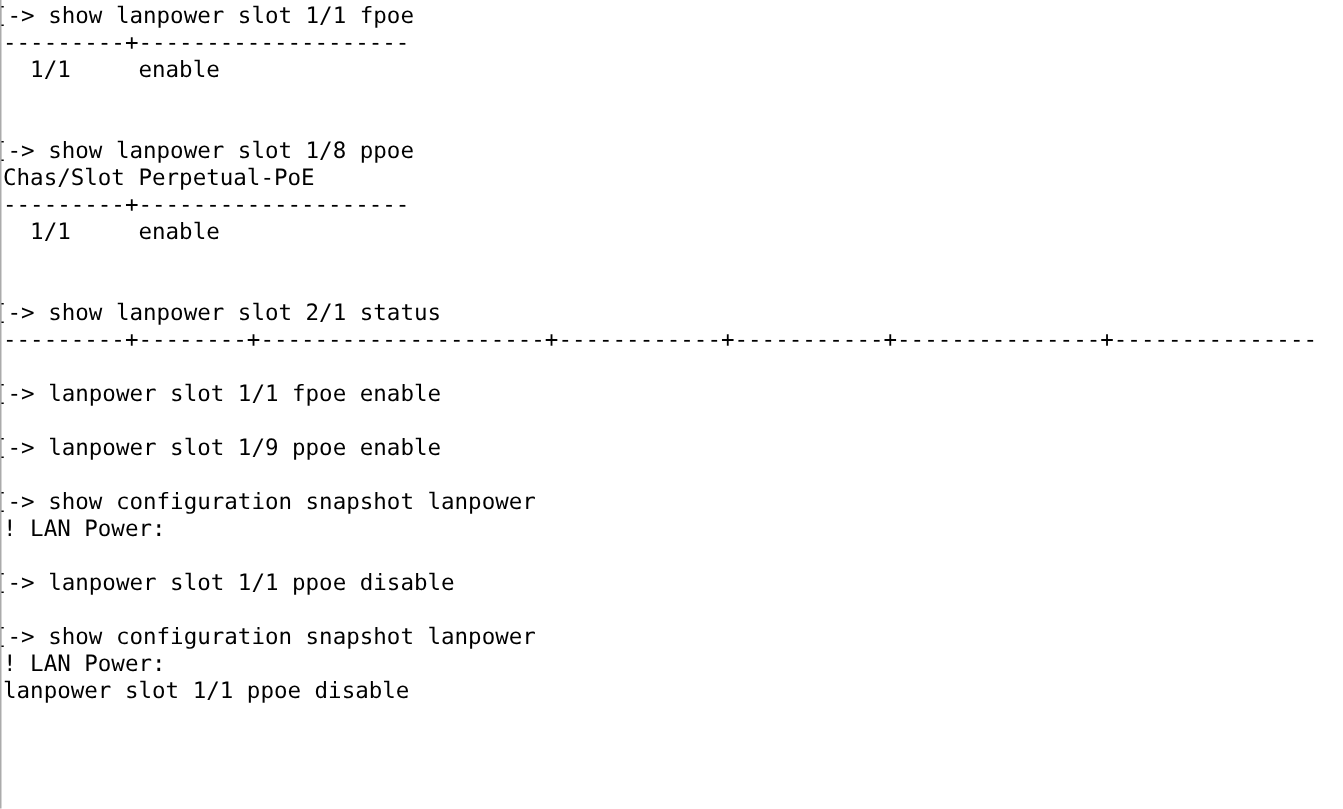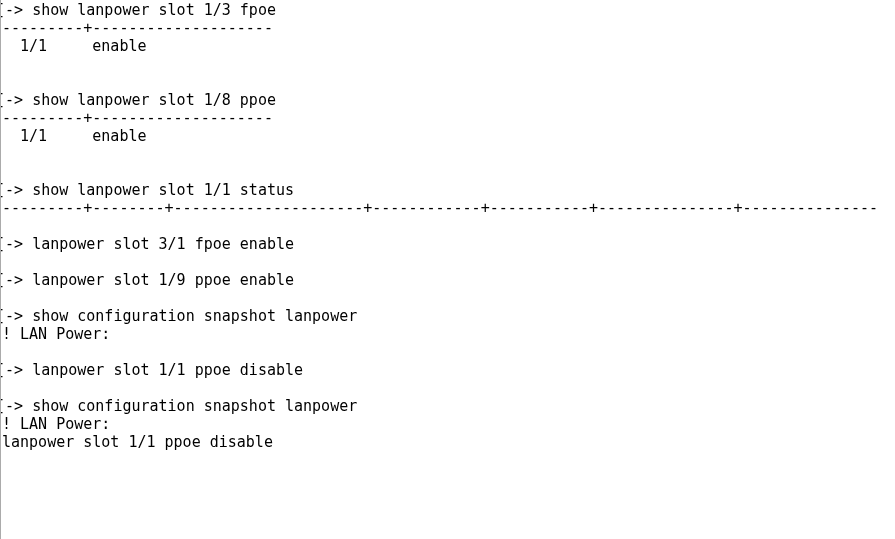--- a/index.html
+++ b/index.html
@@ -51,34 +51,35 @@
   .blank-line {
     height: 18px;
   }
 </style>
 </head>
 <body>
 
 <div class="window-left-border"></div>
 
 <div class="terminal">
-    <div class="term-line command-line"><span>[-&gt;</span> <span>show lanpower slot 1/3 fpoe</span></div>
+    <div class="term-line command-line"><span>[-&gt;</span> <span>show lanpower slot 1/1 fpoe</span></div>
     <div class="term-line">---------+--------------------</div>
     <div class="term-line">  1/1     enable</div>
     <div class="blank-line"></div>
     <div class="blank-line"></div>
     <div class="term-line command-line"><span>[-&gt;</span> <span>show lanpower slot 1/8 ppoe</span></div>
+    <div class="term-line">Chas/Slot Perpetual-PoE</div>
     <div class="term-line">---------+--------------------</div>
     <div class="term-line">  1/1     enable</div>
     <div class="blank-line"></div>
     <div class="blank-line"></div>
-    <div class="term-line command-line"><span>[-&gt;</span> <span>show lanpower slot 1/1 status</span></div>
+    <div class="term-line command-line"><span>[-&gt;</span> <span>show lanpower slot 2/1 status</span></div>
     <div class="term-line">---------+--------+---------------------+------------+-----------+---------------+---------------</div>
     <div class="blank-line"></div>
-    <div class="term-line command-line"><span>[-&gt;</span> <span>lanpower slot 3/1 fpoe enable</span></div>
+    <div class="term-line command-line"><span>[-&gt;</span> <span>lanpower slot 1/1 fpoe enable</span></div>
     <div class="blank-line"></div>
     <div class="term-line command-line"><span>[-&gt;</span> <span>lanpower slot 1/9 ppoe enable</span></div>
     <div class="blank-line"></div>
     <div class="term-line command-line"><span>[-&gt;</span> <span>show configuration snapshot lanpower</span></div>
     <div class="term-line">! LAN Power:</div>
     <div class="blank-line"></div>
     <div class="term-line command-line"><span>[-&gt;</span> <span>lanpower slot 1/1 ppoe disable</span></div>
     <div class="blank-line"></div>
     <div class="term-line command-line"><span>[-&gt;</span> <span>show configuration snapshot lanpower</span></div>
     <div class="term-line">! LAN Power:</div>

